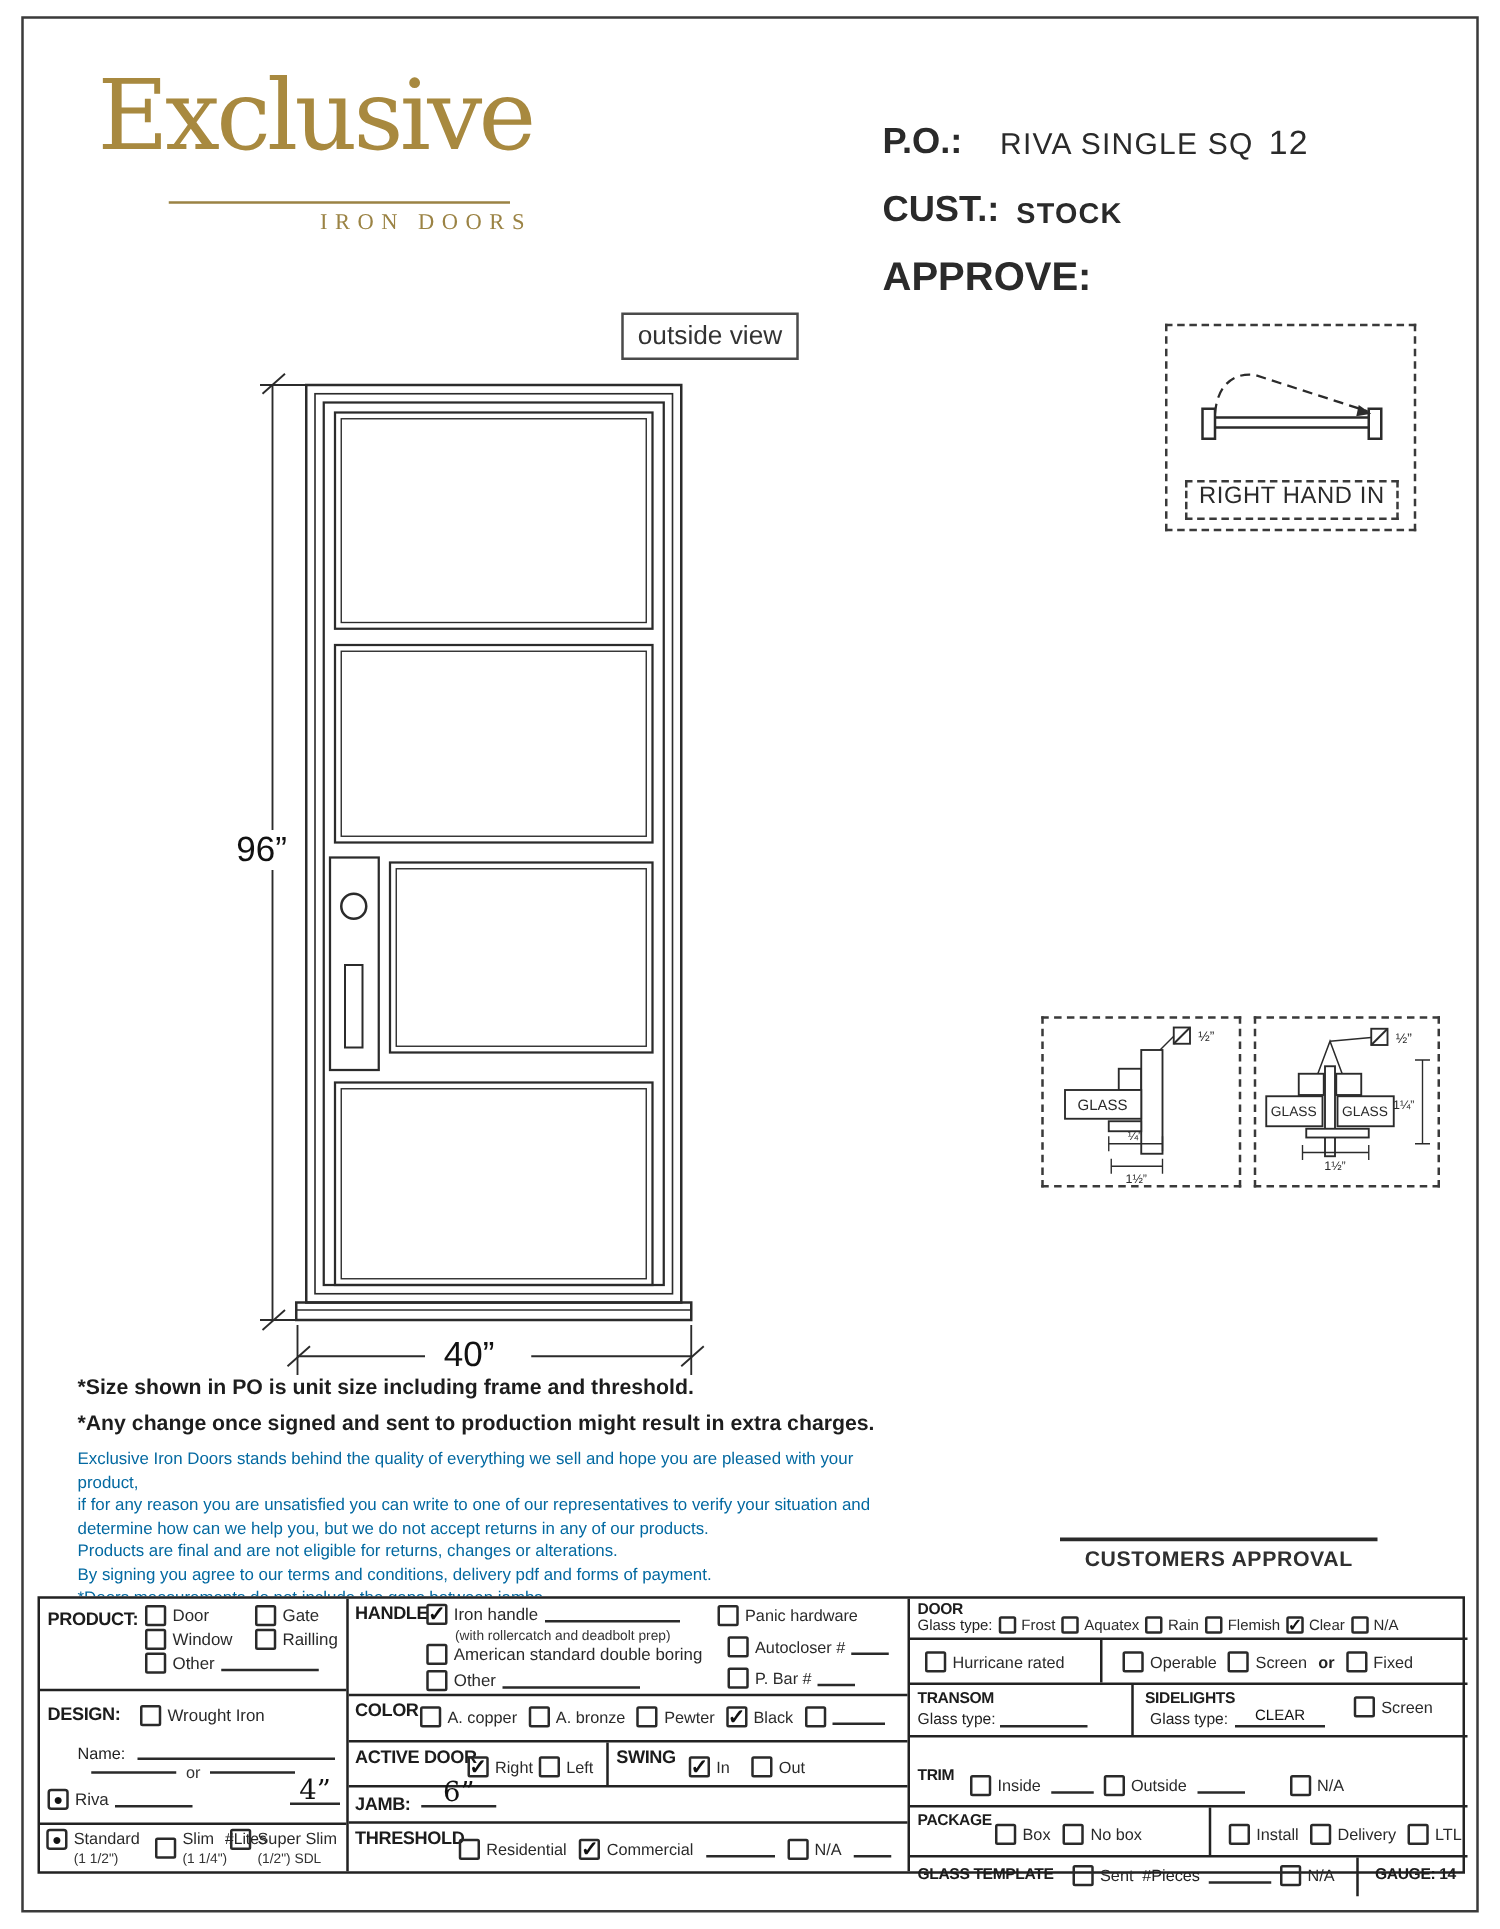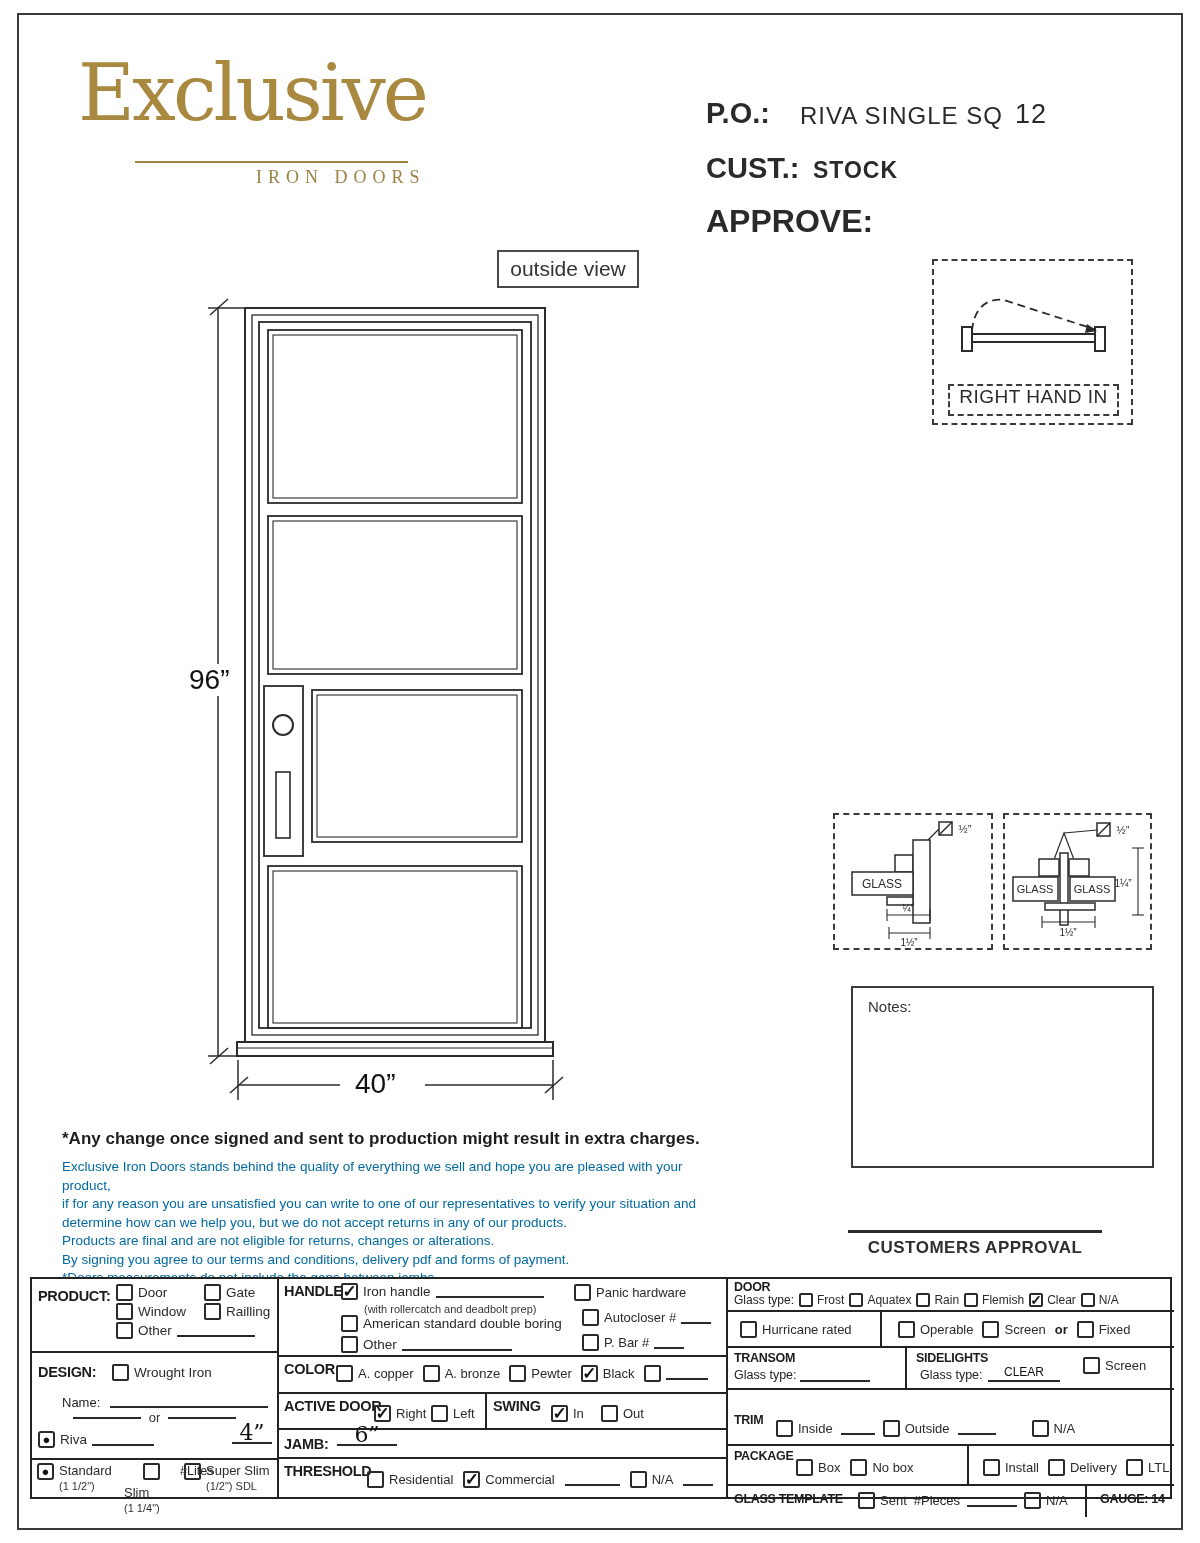--- a/index.html
+++ b/index.html
@@ -206,27 +206,25 @@
         <line x1="127" y1="100" x2="139" y2="100"></line>
       </g>
       <text x="30" y="78" font-size="11" text-anchor="middle" stroke="none">GLASS</text>
       <text x="87" y="78" font-size="11" text-anchor="middle" stroke="none">GLASS</text>
       <text x="118" y="19" font-size="11" text-anchor="middle" stroke="none">½”</text>
       <text x="118" y="72" font-size="10" text-anchor="middle" stroke="none">1¼”</text>
       <text x="63" y="121" font-size="10" text-anchor="middle" stroke="none">1½”</text>
     </svg>
   </div>
 
-  <div class="notes">
-    <div class="notes-label">Notes:</div>
-  </div>
 
   <div class="approval-line"></div>
   <div class="approval-text">CUSTOMERS APPROVAL</div>
 
+  <div class="disc-bold" style="top:1100px;">*Size shown in PO is unit size including frame and threshold.</div>
   <div class="disc-bold" style="top:1129px;">*Any change once signed and sent to production might result in extra charges.</div>
   <div class="disc-small">
     <div>Exclusive Iron Doors stands behind the quality of everything we sell and hope you are pleased with your product,</div>
     <div>if for any reason you are unsatisfied you can write to one of our representatives to verify your situation and</div>
     <div>determine how can we help you, but we do not accept returns in any of our products.</div>
     <div>Products are final and are not eligible for returns, changes or alterations.</div>
     <div>By signing you agree to our terms and conditions, delivery pdf and forms of payment.</div>
     <div>*Doors measurements do not include the gaps between jambs</div>
   </div>
 
@@ -284,21 +282,21 @@
           </span>
         <span class="abs" style="left:148px; top:13px; font-size:12.5px;margin-top:28px;">#Lites</span>
         <span class="blank val hand abs" style="left:200px; top:1px; width:40px; font-size:22px;">4”</span>
       </div>
 
       <div class="frow last" style="height:37px;">
         <span class="cb abs" style="left:5px; top:3px; font-size:13px; align-items:flex-start;">
             <span class="bx rad">●</span>
             <span><span>Standard</span><br><span class="sub">(1 1/2")</span></span>
           </span>
-        <span class="cb abs" style="left:92px; top:3px; font-size:13px; align-items:flex-end;flex-direction:column;">
+        <span class="cb abs" style="left:92px; top:3px; font-size:13px; align-items:center;">
             <span class="bx"></span>
             <span><span>Slim</span><br><span class="sub">(1 1/4")</span></span>
           </span>
         <span class="cb abs" style="left:152px; top:3px; font-size:13px; align-items:flex-start;">
             <span class="bx"></span>
             <span><span>Super Slim</span><br><span class="sub">(1/2") SDL</span></span>
           </span>
       </div>
     </div>
 

